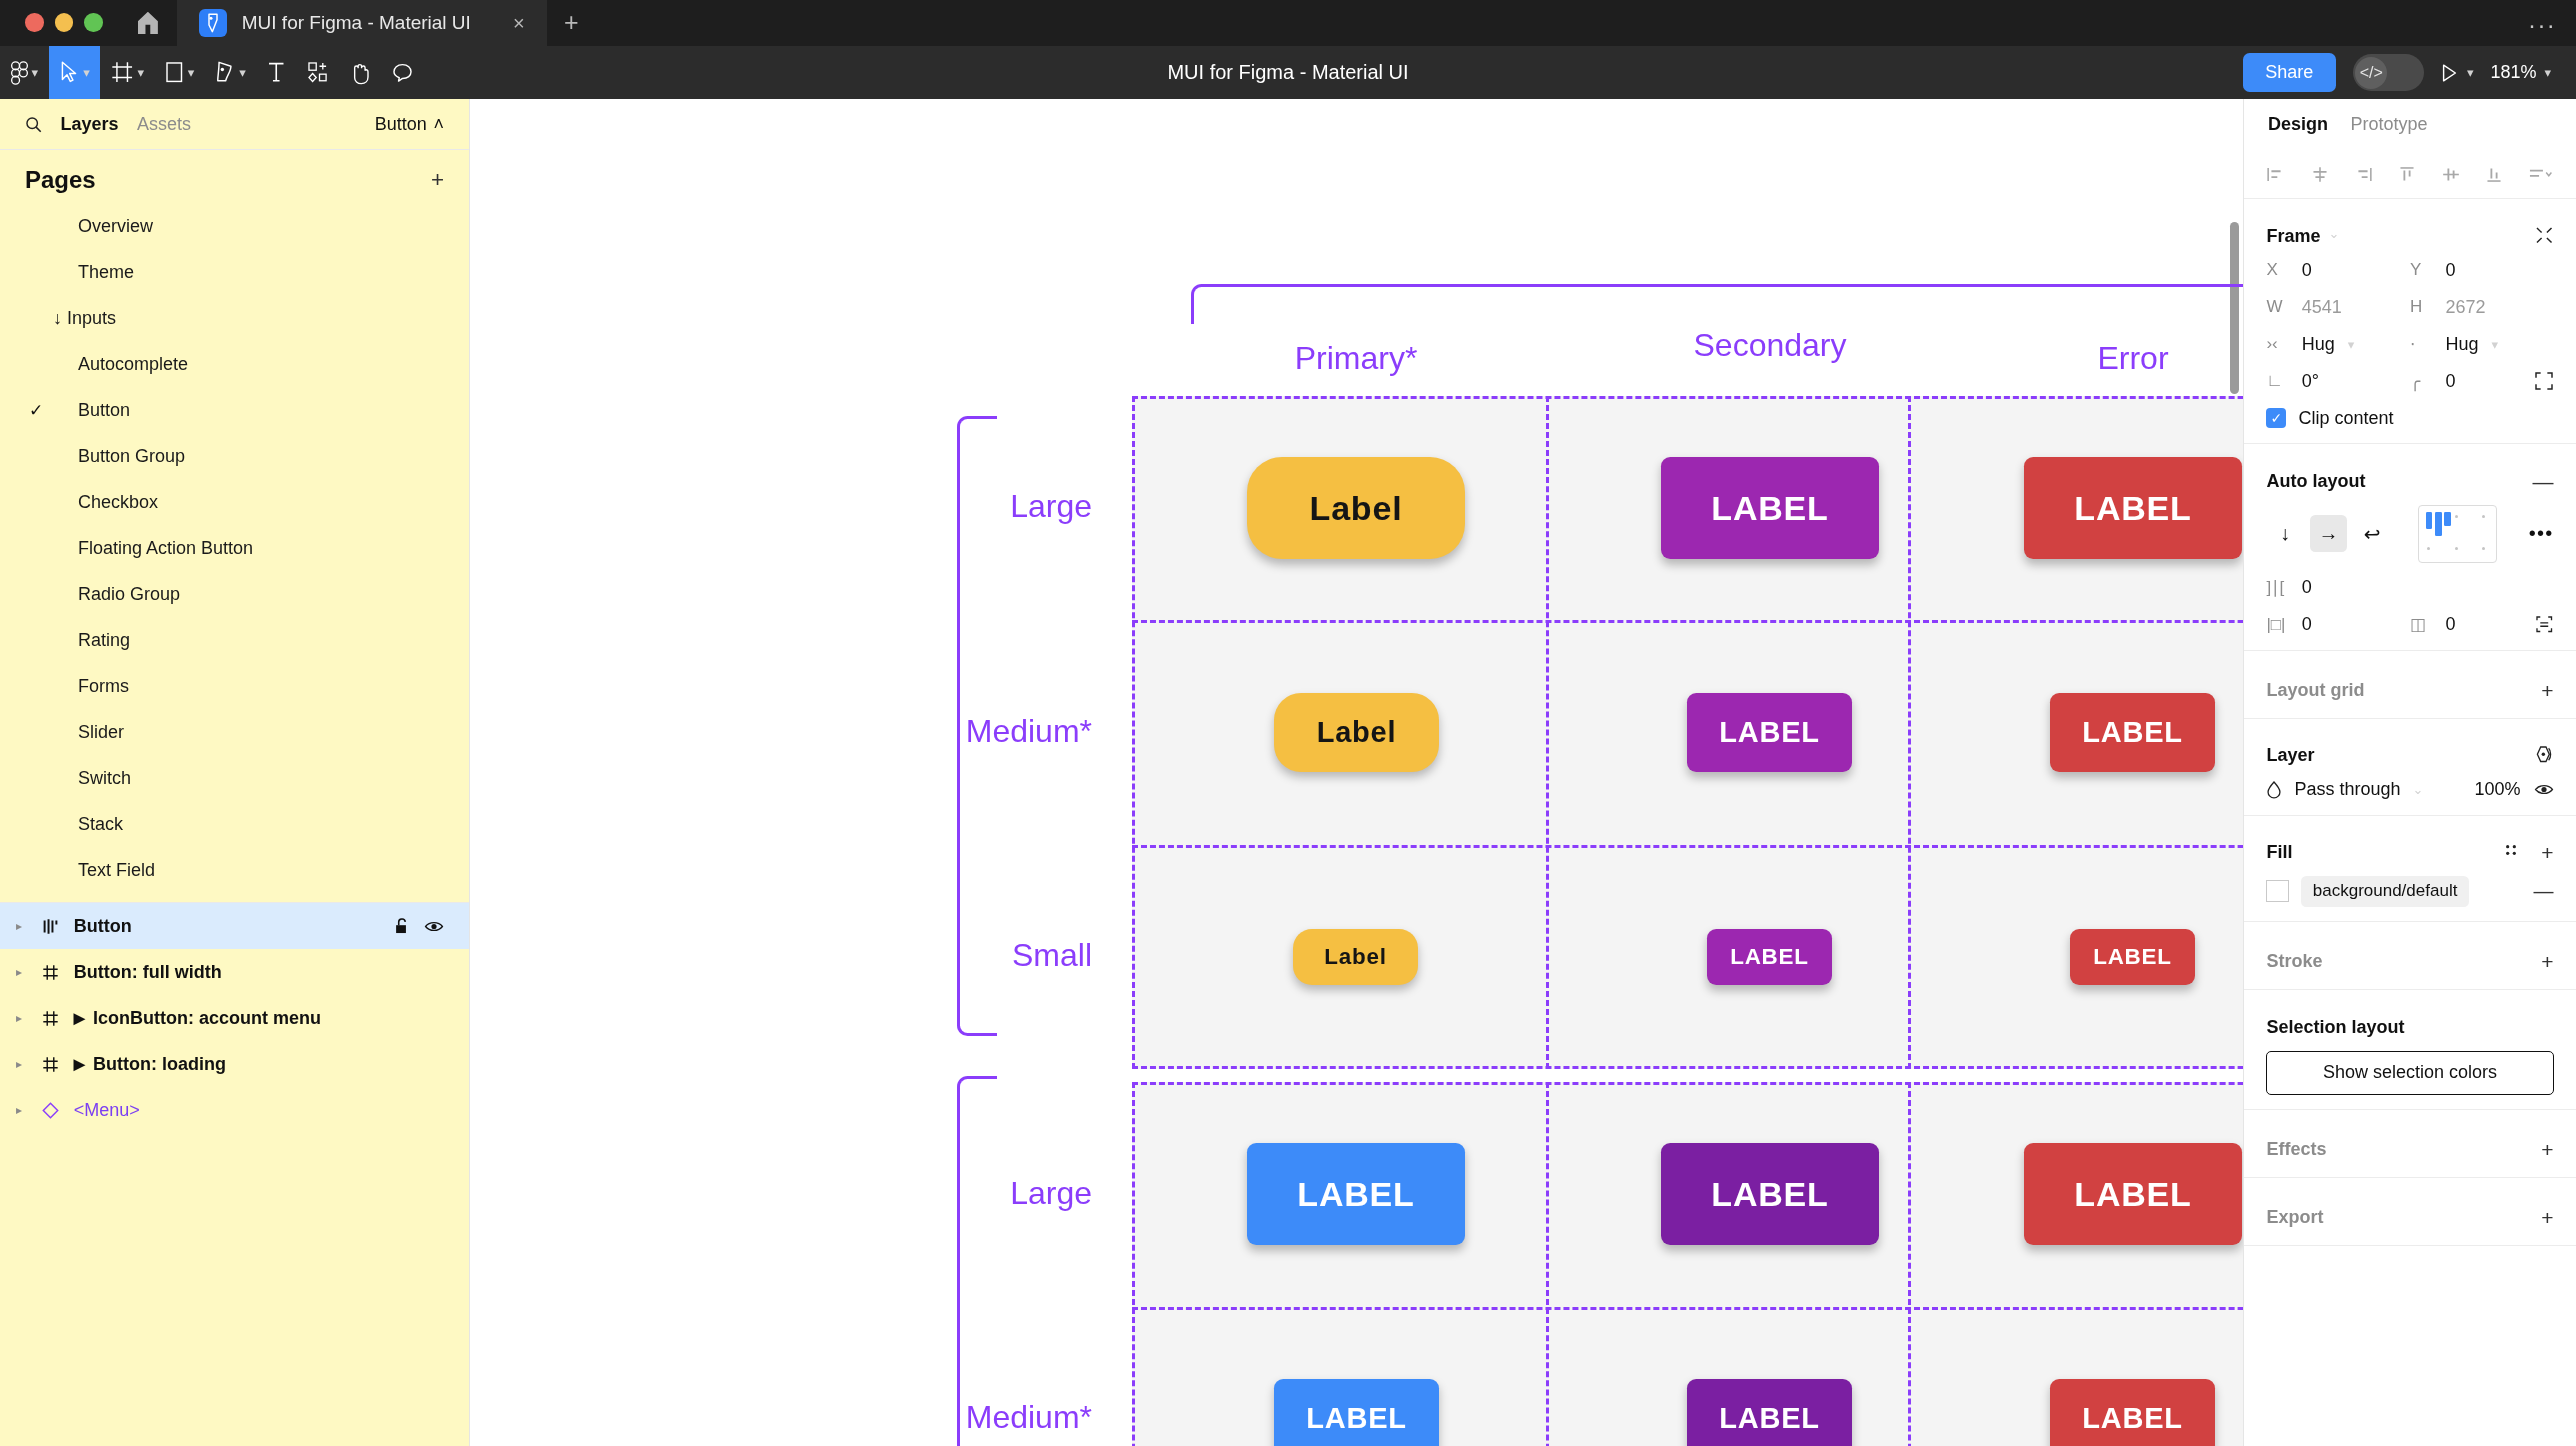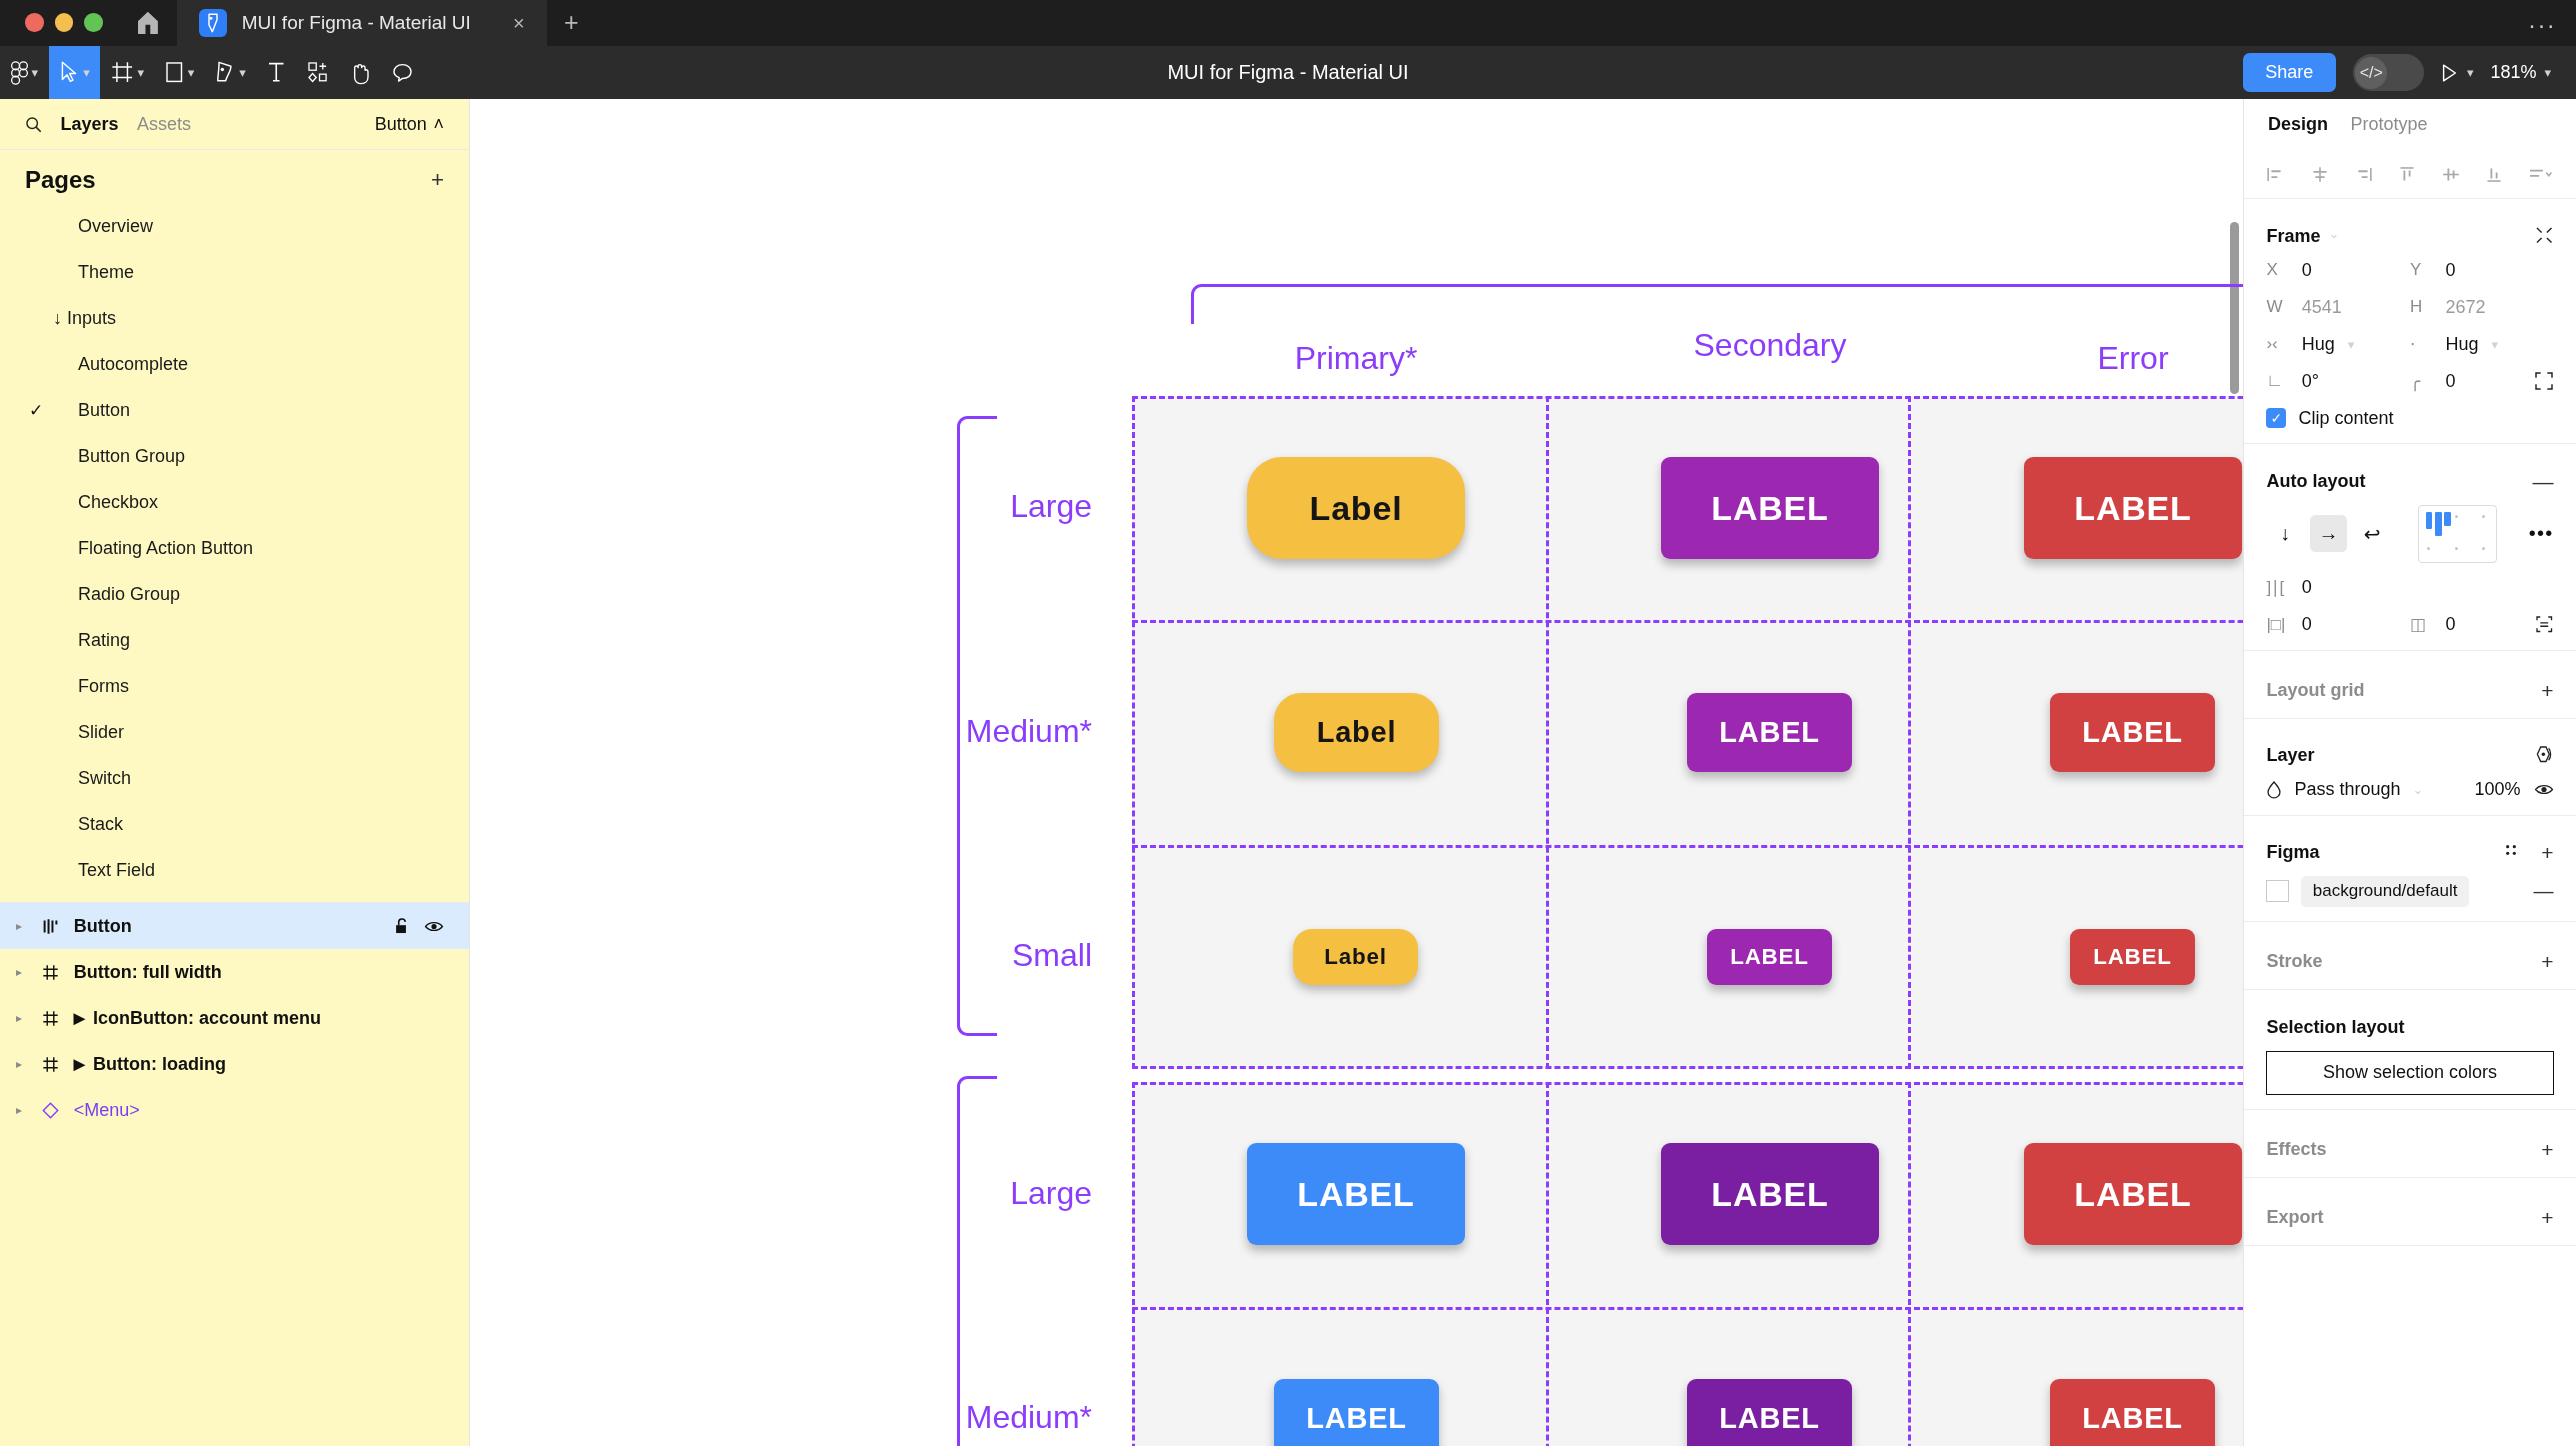--- a/index.html
+++ b/index.html
@@ -107,21 +107,21 @@
   .al-ico.on { background:#e8e8e8; }
   .al-grid { width:79px; height:58px; border:0.7px solid #dcdcdc; border-radius:4px; margin-left:21px; position:relative;}
   .al-bars { position:absolute; left:6.6px; top:6px; display:flex; align-items:flex-start; gap:2.6px;}
   .al-bars i { display:block; background:#3d8bf9; border-radius:1.3px;}
   .al-dot { position:absolute; width:3.3px; height:3.3px; border-radius:50%; background:#c4c4c4;}
   .al-more { margin-left:auto; font-size:20px; color:#111; letter-spacing:1.3px;}
   .fill-row { display:flex; align-items:center; gap:12px; }
   .swatch { width:22.4px; height:22.4px; border:0.7px solid #c9c9c9; background:#fff; flex:0 0 auto;}
   .pill { background:#f0f0f0; border-radius:5.3px; padding:5.3px 12px; font-size:17px; color:#111;}
   .minus { margin-left:auto; font-size:20px; color:#333;}
-  .btn-outline { width:100%; border:1.3px solid #111; border-radius:0; padding:10.6px 0; text-align:center; font-size:18px; color:#111; background:#fff;}
+  .btn-outline { width:100%; border:1.3px solid #111; border-radius:5px; padding:10.6px 0; text-align:center; font-size:18px; color:#111; background:#fff;}
   .sec.compact { padding:17px 22.4px; }
   .layer-opt { display:flex; align-items:center; gap:12px; font-size:18px; color:#111;}
   .layer-opt .sp { margin-left:auto; display:flex; align-items:center; gap:13px;}
   svg { display:block; }
 </style>
 </head>
 <body>
 
 <div class="tabbar">
   <div class="traffic">
@@ -639,21 +639,21 @@
                 <path d="M2 10 C8 2 22 2 28 10 C22 18 8 18 2 10 Z" fill="none" stroke="#222" stroke-width="2"></path>
                 <circle cx="15" cy="10" r="4" fill="#222"></circle>
               </svg>
           </span>
         </span>
       </div>
     </div>
 
     <div class="sec">
       <div class="sec-head">
-        <span class="sec-title">Figma</span>
+        <span class="sec-title">Fill</span>
         <span class="sec-act" style="margin-left:auto;margin-right:14.5px">
           <svg width="16" height="16" viewBox="0 0 24 24">
               <circle cx="7" cy="7" r="2.4" fill="#222"></circle>
               <circle cx="17" cy="7" r="2.4" fill="#222"></circle>
               <circle cx="7" cy="17" r="2.4" fill="#222"></circle>
               <circle cx="17" cy="17" r="2.4" fill="#222"></circle>
             </svg>
         </span>
         <span class="sec-act" style="margin-left:0">+</span>
       </div>

